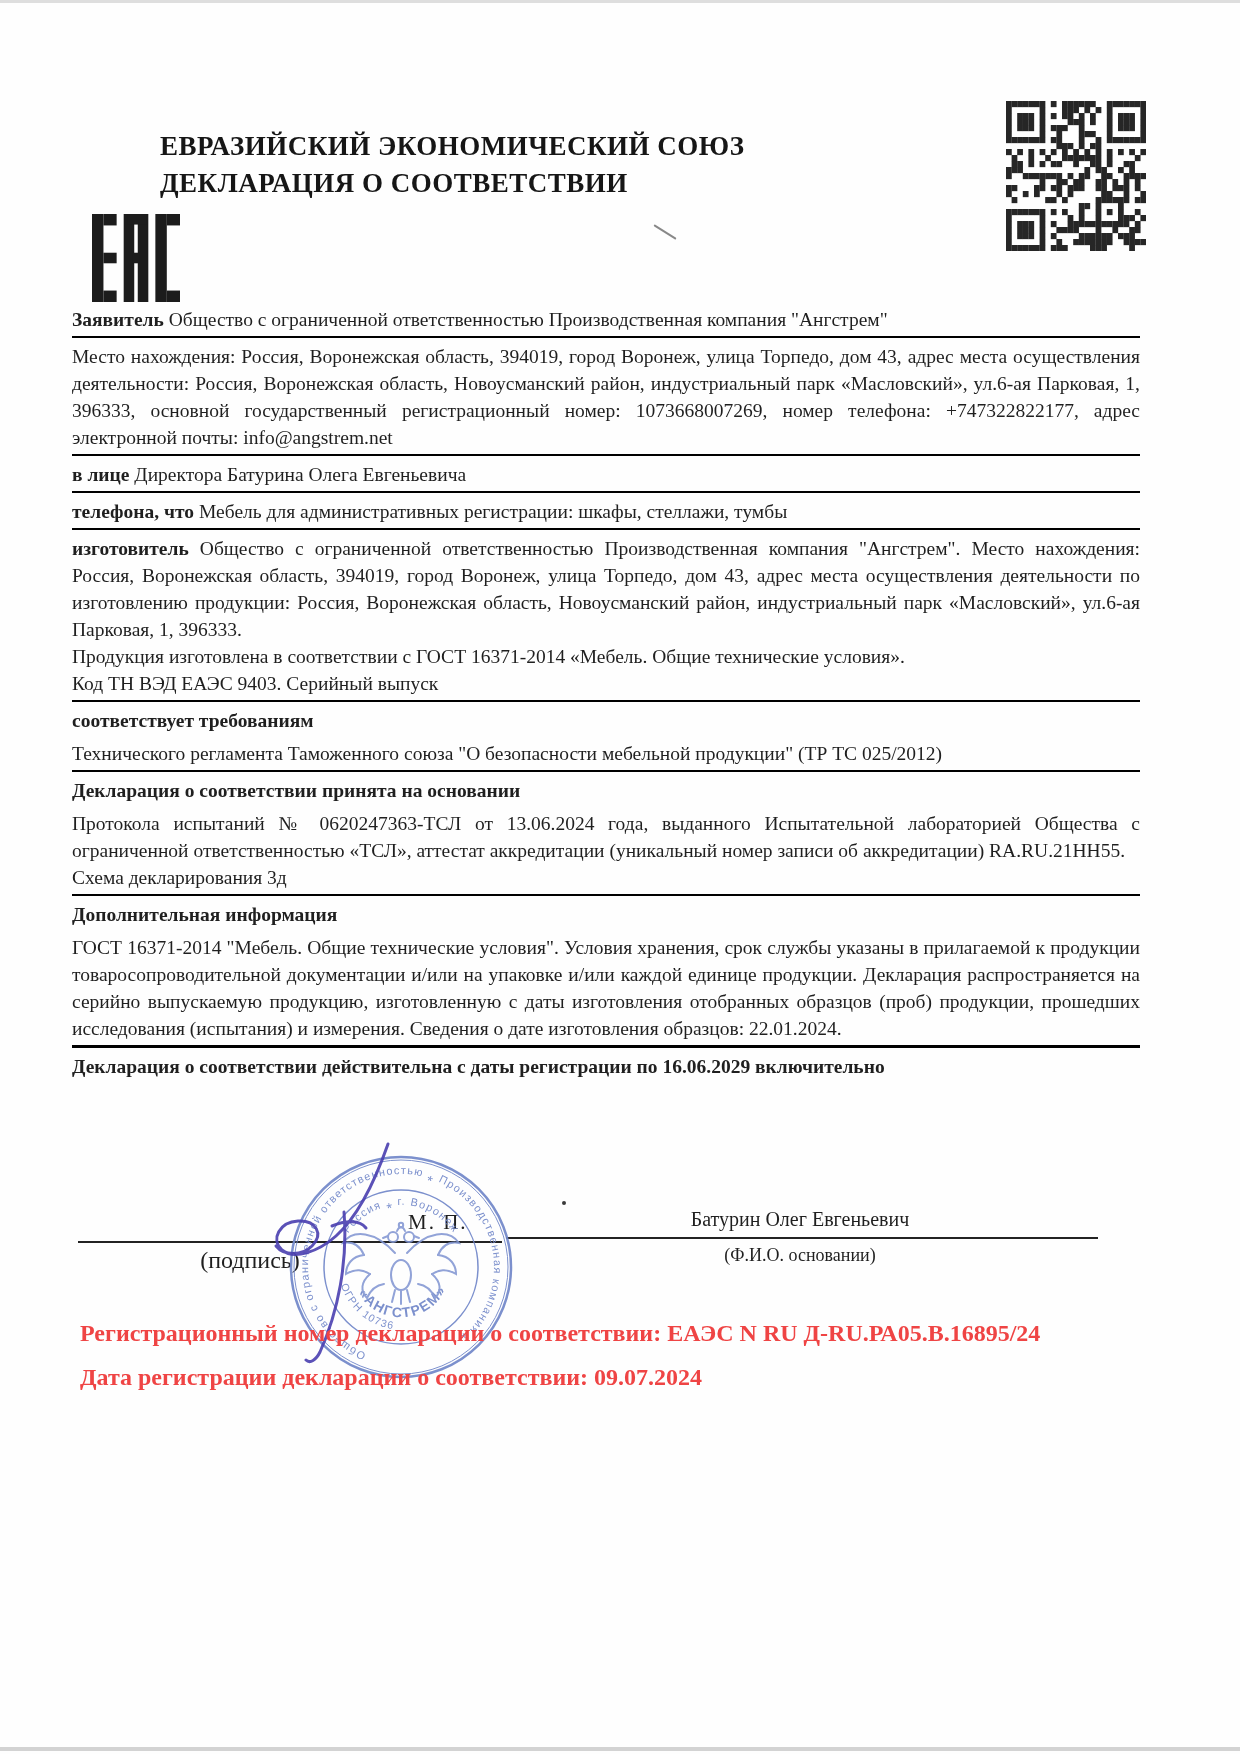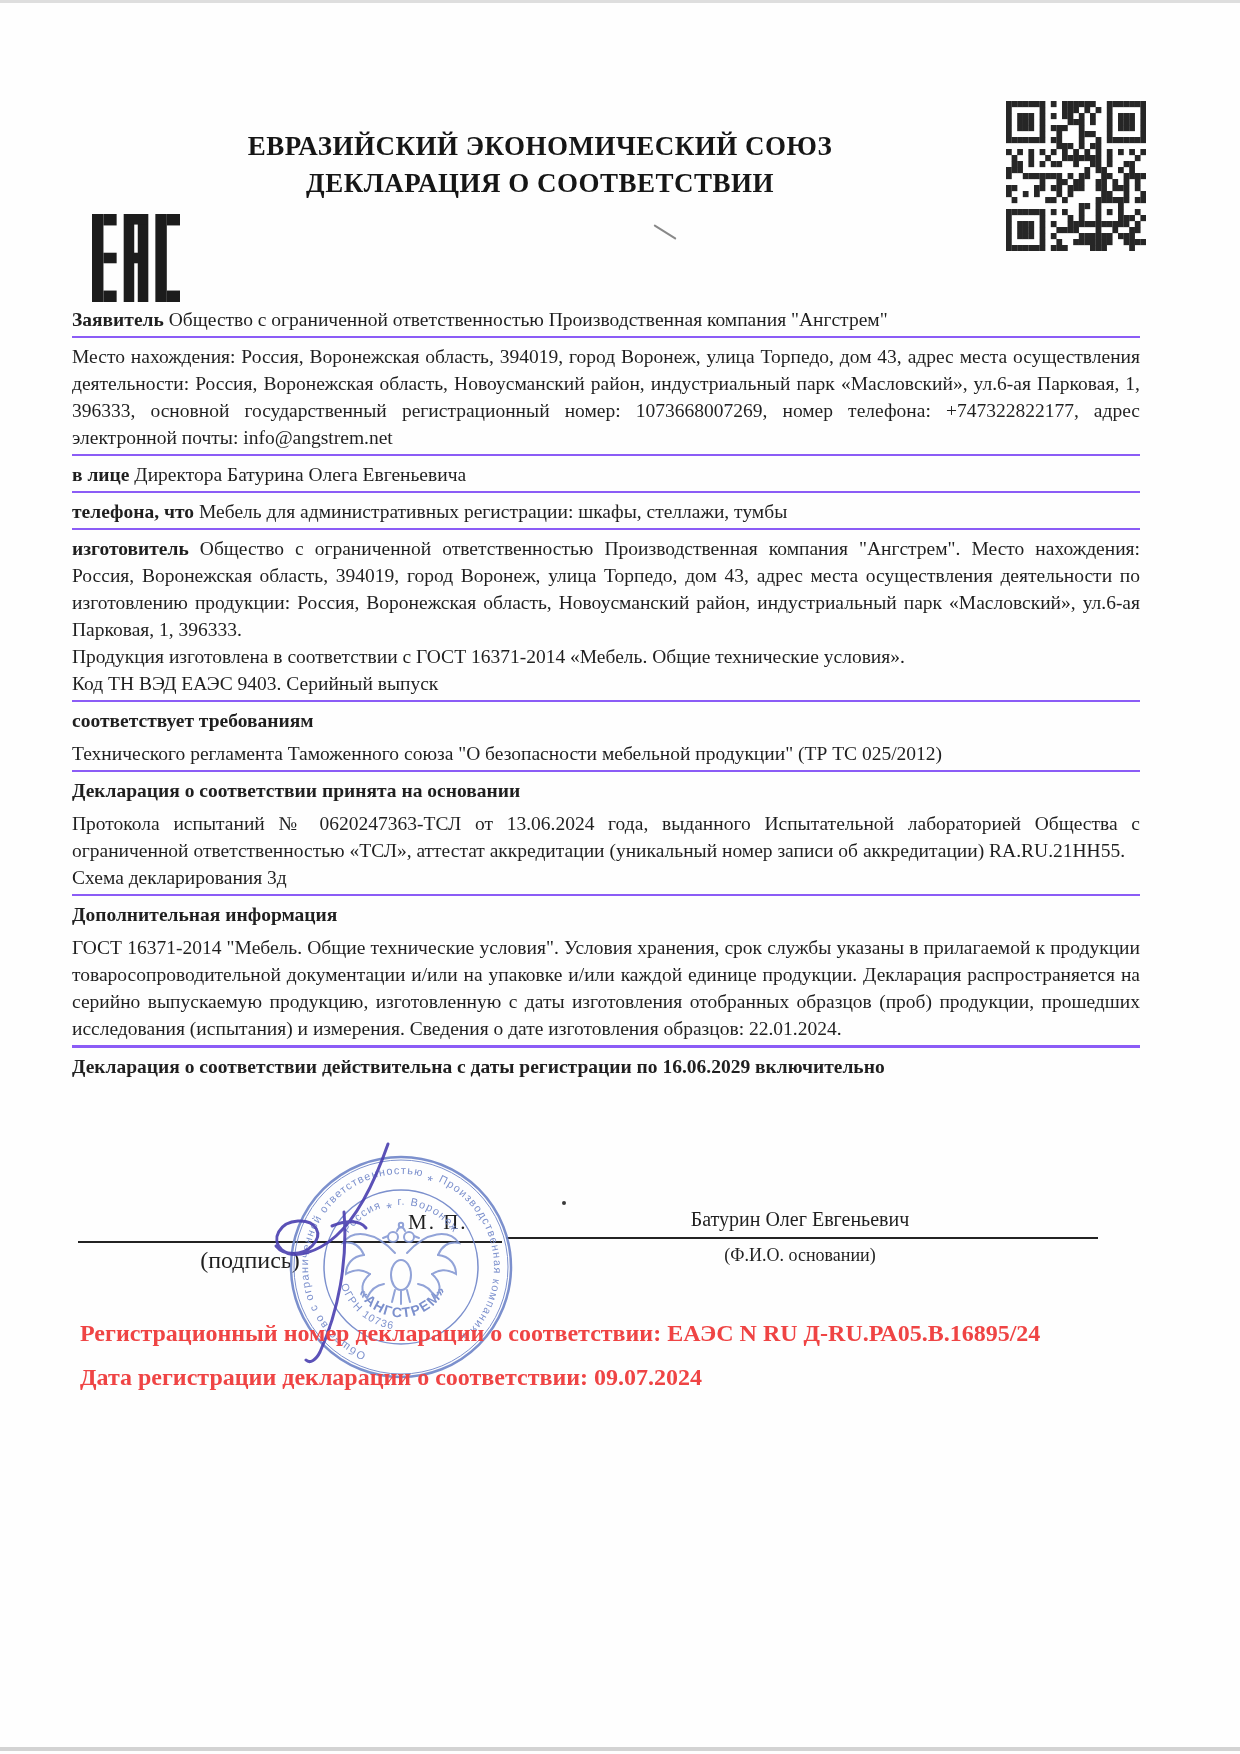--- a/index.html
+++ b/index.html
@@ -8,36 +8,36 @@
     width:1240px;height:1754px;
     margin:0 auto;
     background:#fefefe;
     overflow:hidden;
     font-family:"Liberation Serif","DejaVu Serif",serif;
     color:#1f1f1f;
   }
   
   .title-block{
     position:absolute;left:160px;top:128px;width:760px;
-    text-align:center;font-weight:bold;color:#161616;
+    text-align:left;font-weight:bold;color:#161616;
     font-size:27px;line-height:37px;letter-spacing:.5px;
   }
   .eac-logo{position:absolute;left:92px;top:214px;width:88px;height:88px;}
   .qr{position:absolute;left:1006px;top:101px;width:140px;height:150px;}
   .scratch{
     position:absolute;left:652px;top:231px;width:26px;height:2px;
     background:#6a6a6a;transform:rotate(32deg);border-radius:2px;opacity:.8;
   }
   .dot-artifact{position:absolute;width:4px;height:4px;border-radius:50%;background:#3a3a3a;}
   
   .content{
     position:absolute;left:72px;top:306px;width:1068px;
     font-size:19.5px;line-height:27px;
   }
-  .row{border-bottom:2px solid #8b5cf6;padding-bottom:3px;margin-bottom:5px;}
+  .row{border-bottom:2px solid #000000;padding-bottom:3px;margin-bottom:5px;}
   .just{text-align:justify;}
   b.lbl{font-weight:bold;}
   .hdr{font-weight:bold;padding-bottom:2px;margin-bottom:4px;}
   .thick{border-bottom-width:3px;}
   .valid-line{font-weight:bold;}
   
   .mp{position:absolute;left:408px;top:1210px;font-size:21px;letter-spacing:2px;}
   .sig-line-left{position:absolute;left:78px;top:1241px;width:424px;height:2px;background:#232323;}
   .sig-line-right{position:absolute;left:506px;top:1237px;width:592px;height:2px;background:#232323;}
   .podpis-caption{position:absolute;left:130px;top:1247px;width:240px;text-align:center;font-size:24px;}

